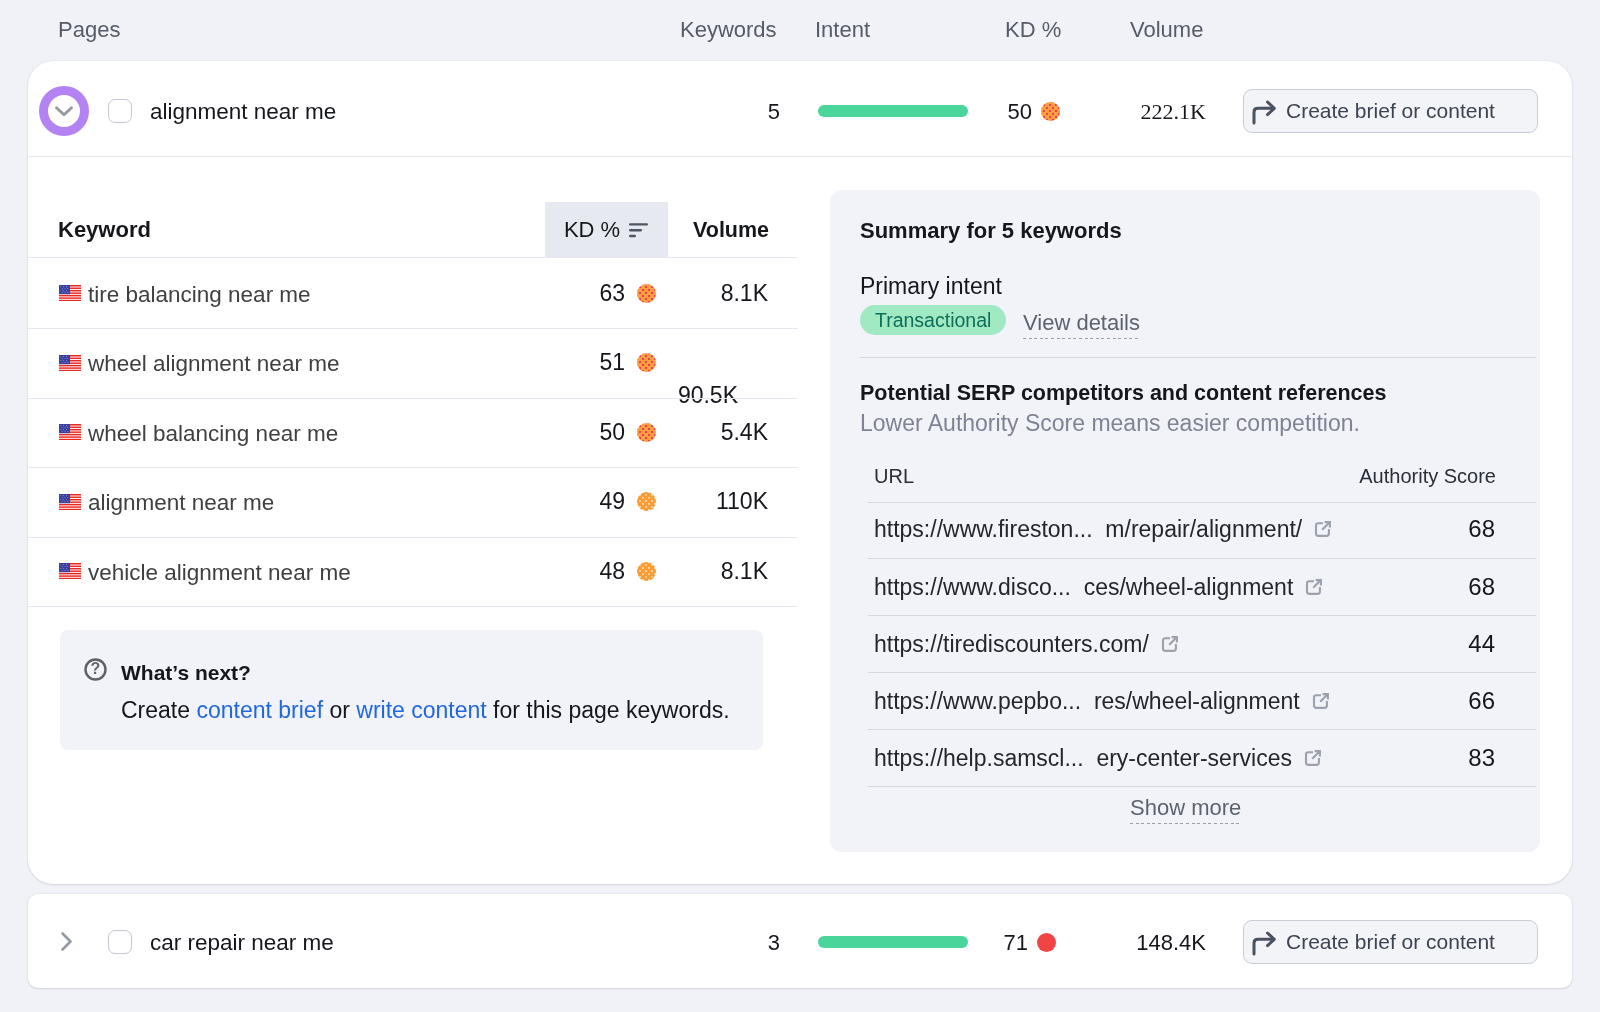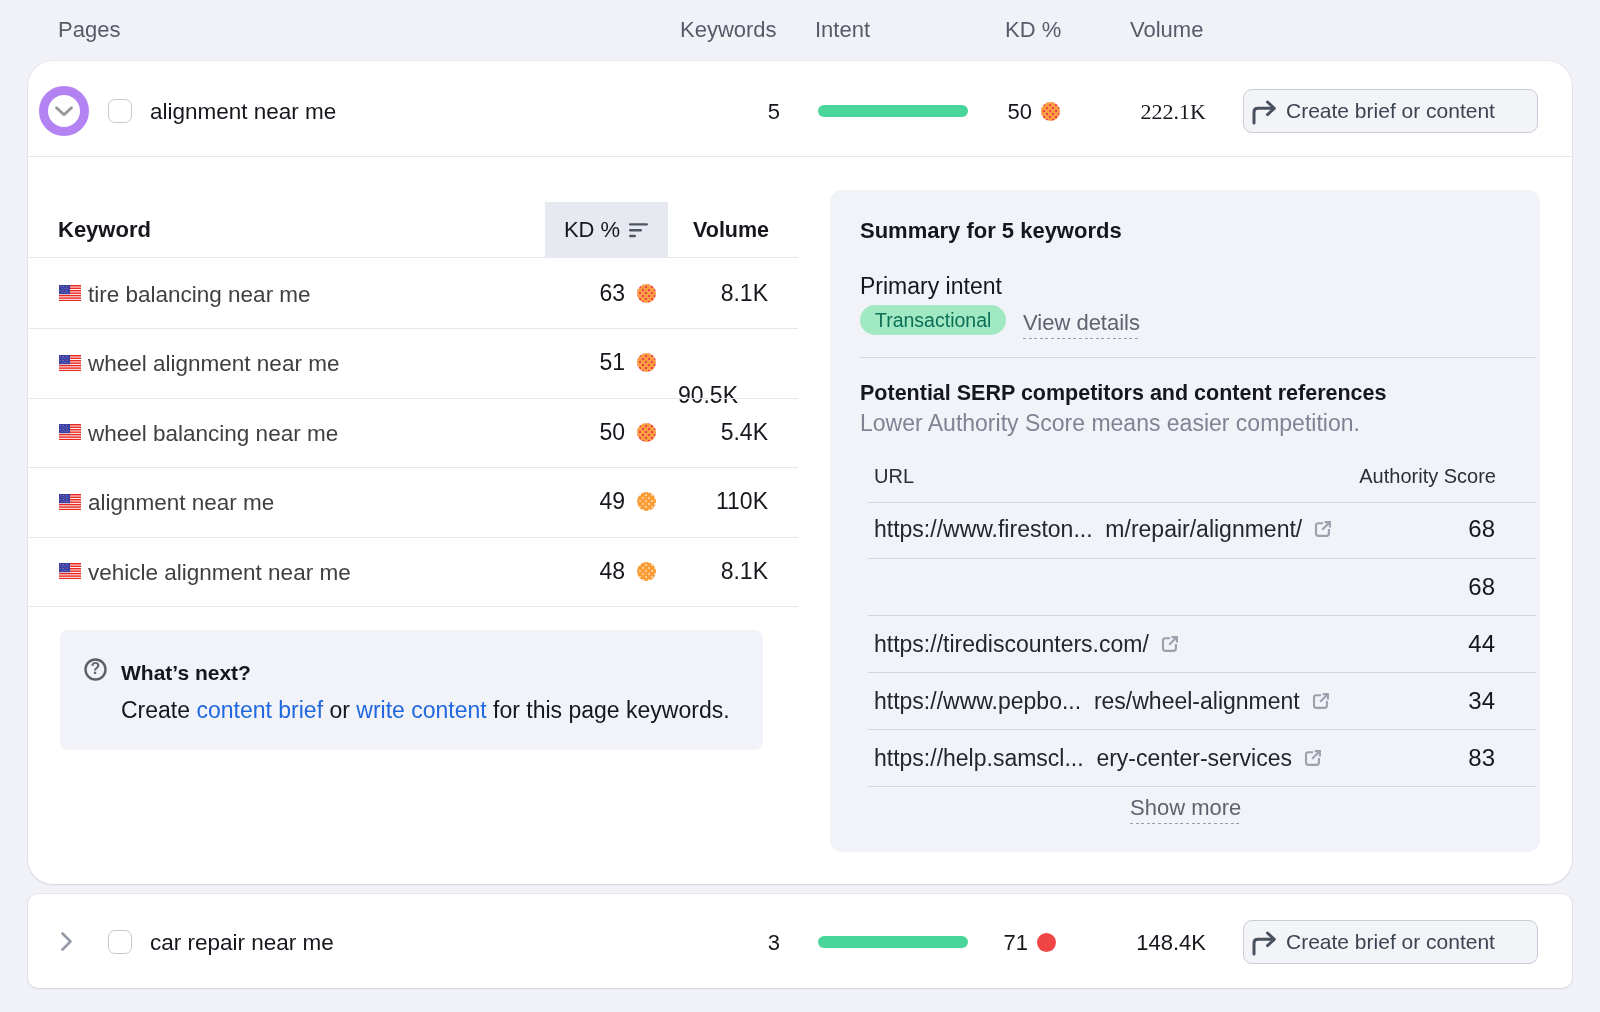--- a/index.html
+++ b/index.html
@@ -265,20 +265,28 @@
           <span>https://www.fireston...&nbsp;&nbsp;m/repair/alignment/</span>
           <svg width="21" height="21" viewBox="0 0 21 21" fill="none">
             <path d="M11 4.2H6.4C4.8 4.2 4 5.1 4 6.6v7.9c0 1.5.8 2.4 2.4 2.4h8.1c1.5 0 2.4-.9 2.4-2.4V10" stroke="#9ba1ad" stroke-width="2.1"></path>
             <path d="M10.2 10.8L17.2 3.8" stroke="#9ba1ad" stroke-width="2.1"></path>
             <path d="M12.6 3.1h5.3v5.3" stroke="#9ba1ad" stroke-width="2.1"></path>
           </svg>
         </div>
       <span class="score" style="left:565px; width:100px; top:327px;">68</span>
       <div class="pdiv" style="left:38px; top:368px; width:668px;"></div>
 
+      <div class="urlrow" style="top:386px;">
+          <span>https://www.disco...&nbsp;&nbsp;ces/wheel-alignment</span>
+          <svg width="21" height="21" viewBox="0 0 21 21" fill="none">
+            <path d="M11 4.2H6.4C4.8 4.2 4 5.1 4 6.6v7.9c0 1.5.8 2.4 2.4 2.4h8.1c1.5 0 2.4-.9 2.4-2.4V10" stroke="#9ba1ad" stroke-width="2.1"></path>
+            <path d="M10.2 10.8L17.2 3.8" stroke="#9ba1ad" stroke-width="2.1"></path>
+            <path d="M12.6 3.1h5.3v5.3" stroke="#9ba1ad" stroke-width="2.1"></path>
+          </svg>
+        </div>
       <span class="score" style="left:565px; width:100px; top:385px;">68</span>
       <div class="pdiv" style="left:38px; top:425px; width:668px;"></div>
 
       <div class="urlrow" style="top:443px;">
           <span>https://tirediscounters.com/</span>
           <svg width="21" height="21" viewBox="0 0 21 21" fill="none">
             <path d="M11 4.2H6.4C4.8 4.2 4 5.1 4 6.6v7.9c0 1.5.8 2.4 2.4 2.4h8.1c1.5 0 2.4-.9 2.4-2.4V10" stroke="#9ba1ad" stroke-width="2.1"></path>
             <path d="M10.2 10.8L17.2 3.8" stroke="#9ba1ad" stroke-width="2.1"></path>
             <path d="M12.6 3.1h5.3v5.3" stroke="#9ba1ad" stroke-width="2.1"></path>
           </svg>
@@ -287,21 +295,21 @@
       <div class="pdiv" style="left:38px; top:482px; width:668px;"></div>
 
       <div class="urlrow" style="top:500px;justify-content:center;">
           <span>https://www.pepbo...&nbsp;&nbsp;res/wheel-alignment</span>
           <svg width="21" height="21" viewBox="0 0 21 21" fill="none">
             <path d="M11 4.2H6.4C4.8 4.2 4 5.1 4 6.6v7.9c0 1.5.8 2.4 2.4 2.4h8.1c1.5 0 2.4-.9 2.4-2.4V10" stroke="#9ba1ad" stroke-width="2.1"></path>
             <path d="M10.2 10.8L17.2 3.8" stroke="#9ba1ad" stroke-width="2.1"></path>
             <path d="M12.6 3.1h5.3v5.3" stroke="#9ba1ad" stroke-width="2.1"></path>
           </svg>
         </div>
-      <span class="score" style="left:565px; width:100px; top:499px;">34</span>
+      <span class="score" style="left:565px; width:100px; top:499px;">66</span>
       <div class="pdiv" style="left:38px; top:539px; width:668px;"></div>
 
       <div class="urlrow" style="top:557px;">
           <span>https://help.samscl...&nbsp;&nbsp;ery-center-services</span>
           <svg width="21" height="21" viewBox="0 0 21 21" fill="none">
             <path d="M11 4.2H6.4C4.8 4.2 4 5.1 4 6.6v7.9c0 1.5.8 2.4 2.4 2.4h8.1c1.5 0 2.4-.9 2.4-2.4V10" stroke="#9ba1ad" stroke-width="2.1"></path>
             <path d="M10.2 10.8L17.2 3.8" stroke="#9ba1ad" stroke-width="2.1"></path>
             <path d="M12.6 3.1h5.3v5.3" stroke="#9ba1ad" stroke-width="2.1"></path>
           </svg>
         </div>

